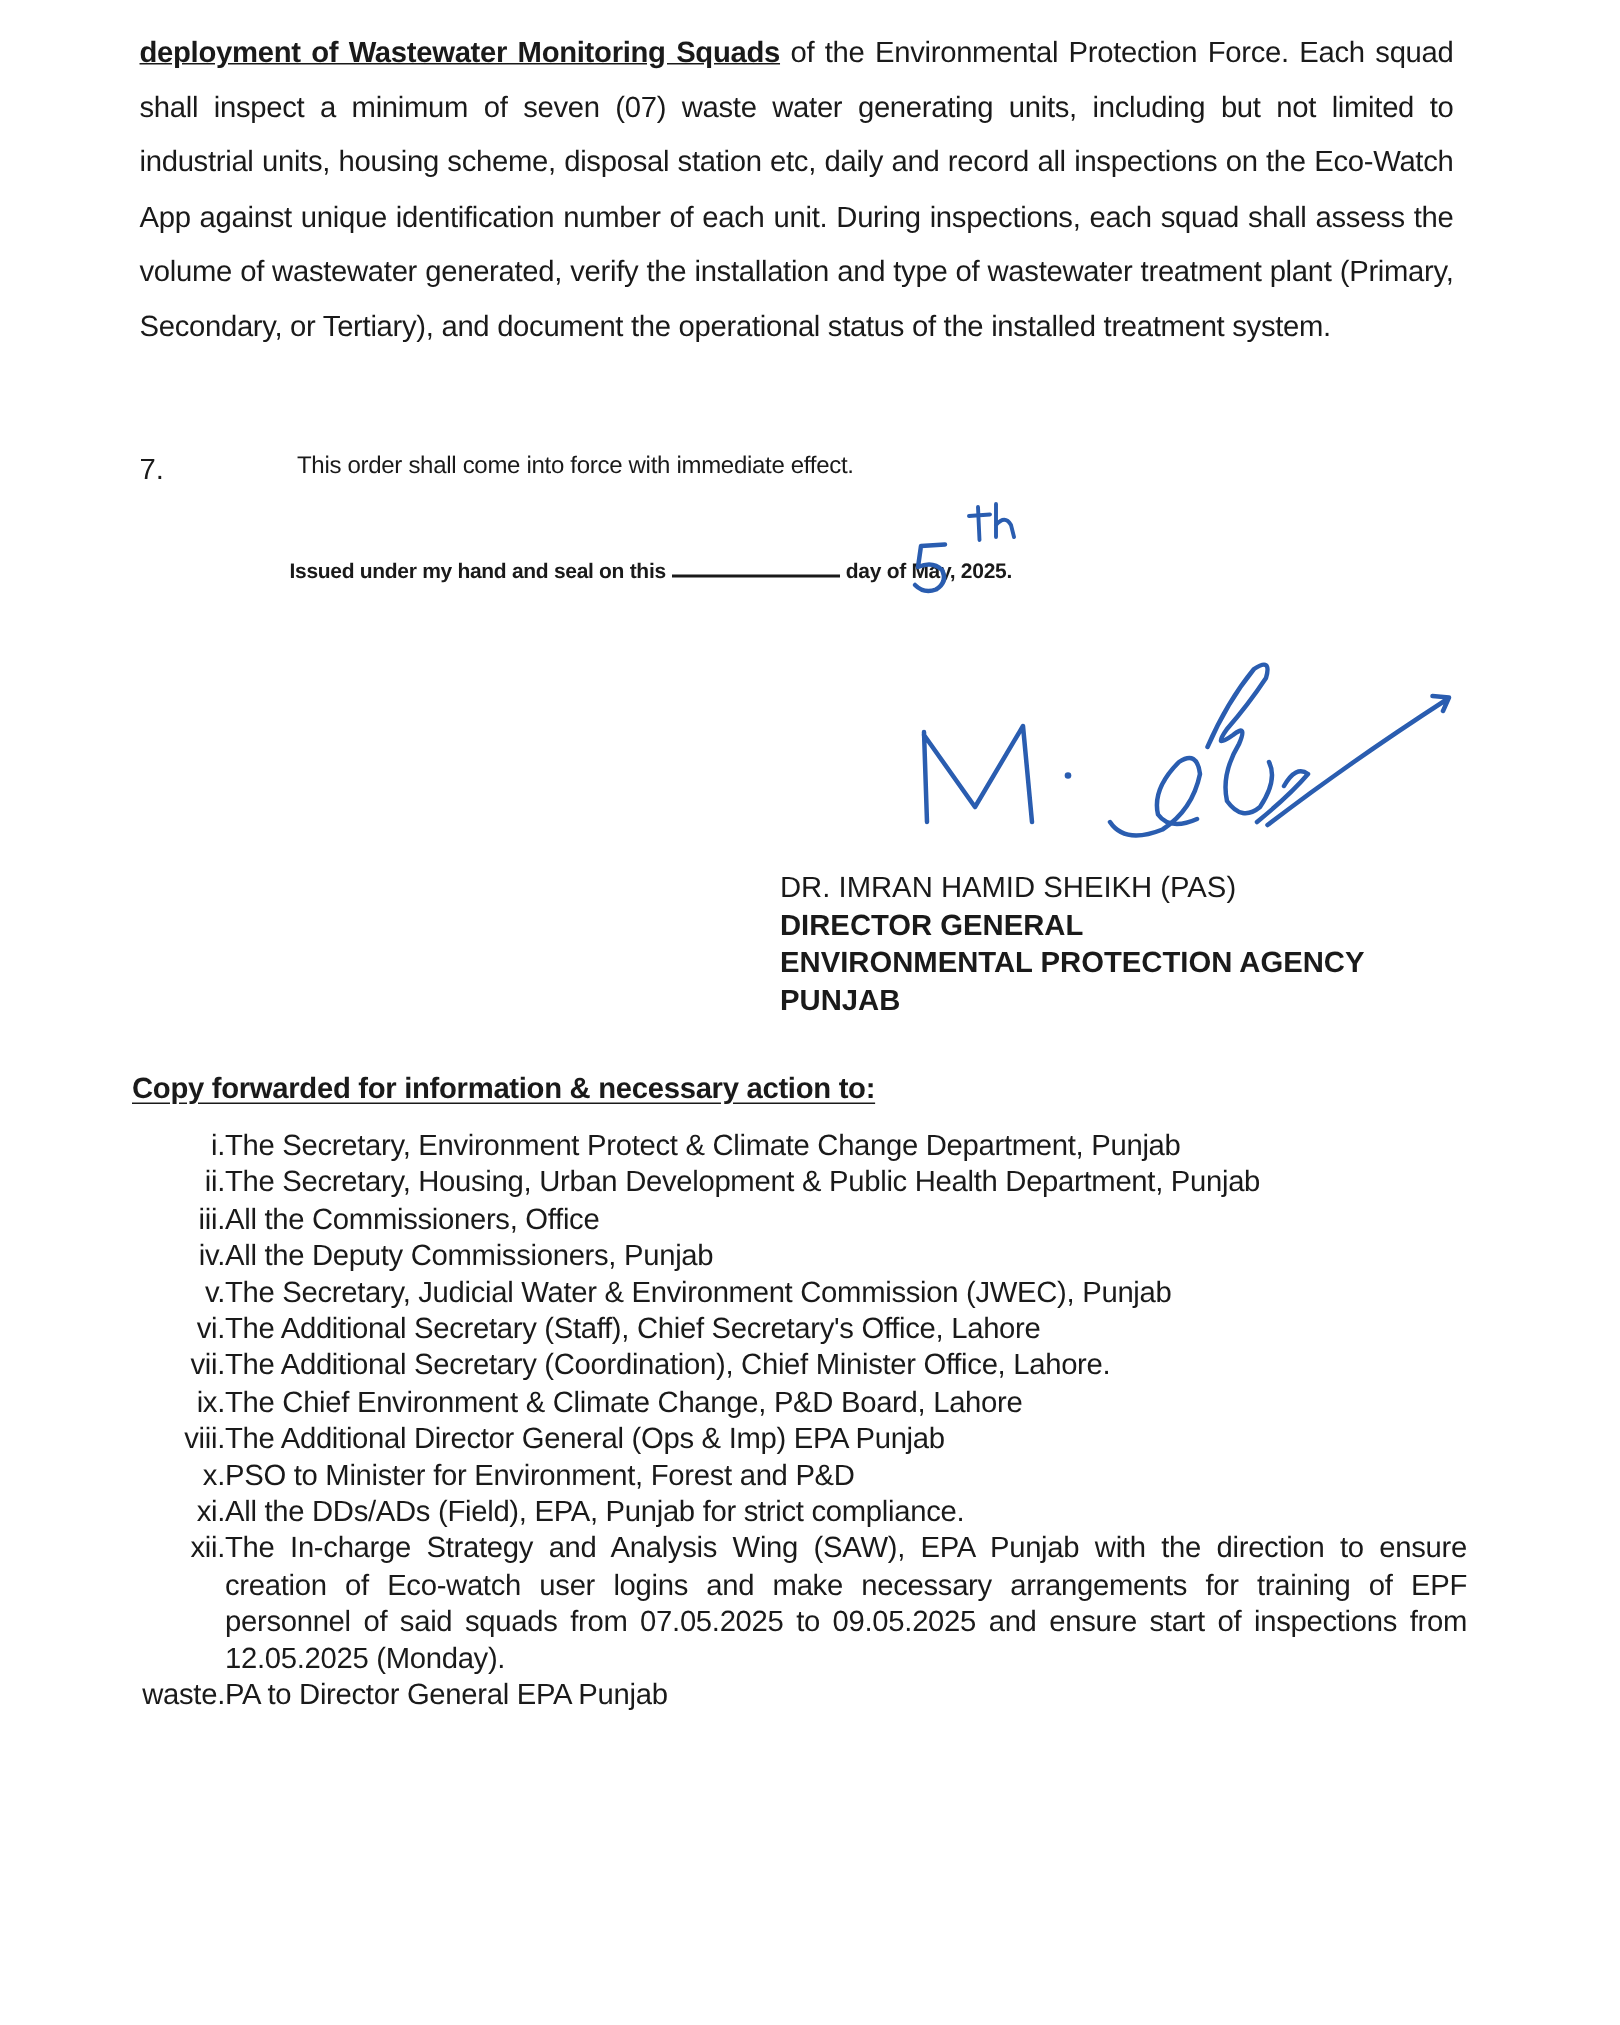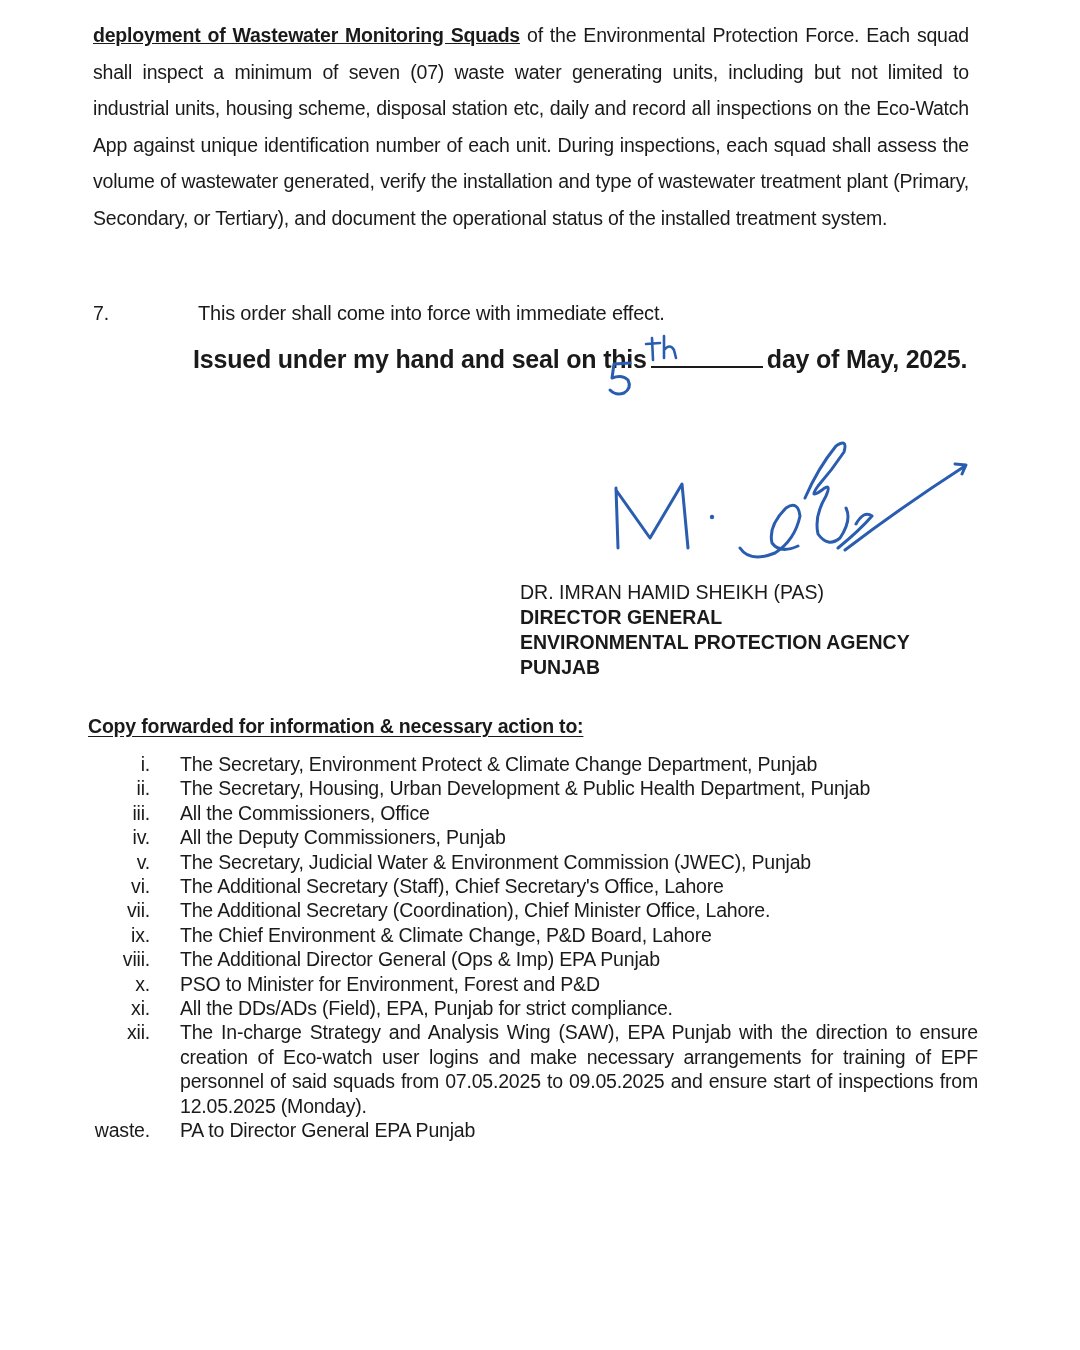--- a/index.html
+++ b/index.html
@@ -34,28 +34,28 @@
     .num7 {
       position: absolute;
       left: 93px;
       top: 302px;
       font-size: 19.5px;
     }
     .order-text {
       position: absolute;
       left: 198px;
       top: 302px;
-      font-size: 20px;
+      font-size: 16px;
       letter-spacing: -0.2px;
     }
     .issued {
       position: absolute;
       left: 193px;
-      top: 345px;
-      font-size: 25px;
+      top: 365px;
+      font-size: 14px;
       font-weight: bold;
       letter-spacing: -0.2px;
       white-space: nowrap;
     }
     .blank {
       display: inline-block;
       width: 112px;
       border-bottom: 2px solid #1a1a1a;
       height: 18px;
       vertical-align: baseline;
@@ -110,21 +110,20 @@
     .copy-list li {
       display: flex;
       align-items: flex-start;
     }
     .copy-list .roman {
       width: 57px;
       text-align: right;
       flex: 0 0 57px;
     }
     .copy-list .item-text {
-      margin-left: 30px;
       flex: 1;
       text-align: justify;
     }
   </style>
 </head>
 <body>
 
 <div class="page">
 
   <p class="para" style="margin:0;"><b>deployment of Wastewater Monitoring Squads</b><span> of the Environmental Protection Force. Each squad shall inspect a minimum of seven (07) waste water generating units, including but not limited to industrial units, housing scheme, disposal station etc, daily and record all inspections on the Eco-Watch App against unique identification number of each unit. During inspections, each squad shall assess the volume of wastewater generated, verify the installation and type of wastewater treatment plant (Primary, Secondary, or Tertiary), and document the operational status of the installed treatment system.</span></p>

